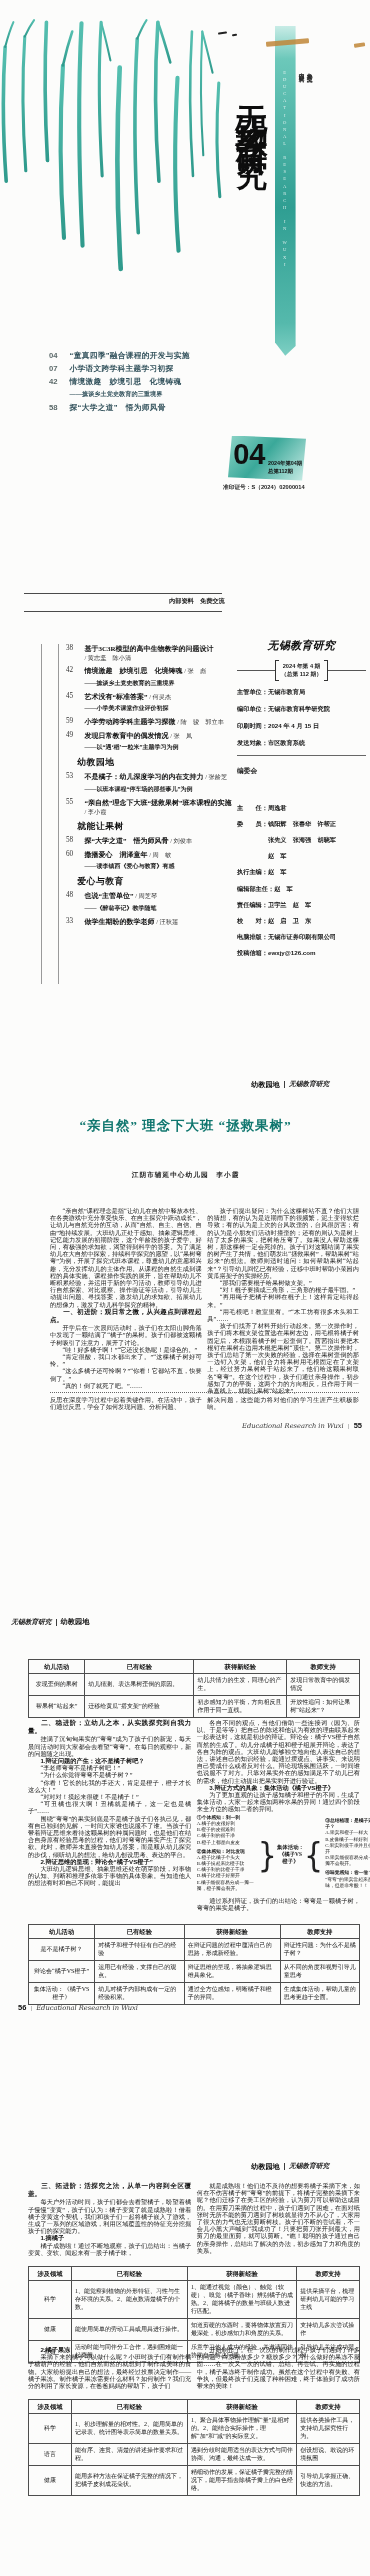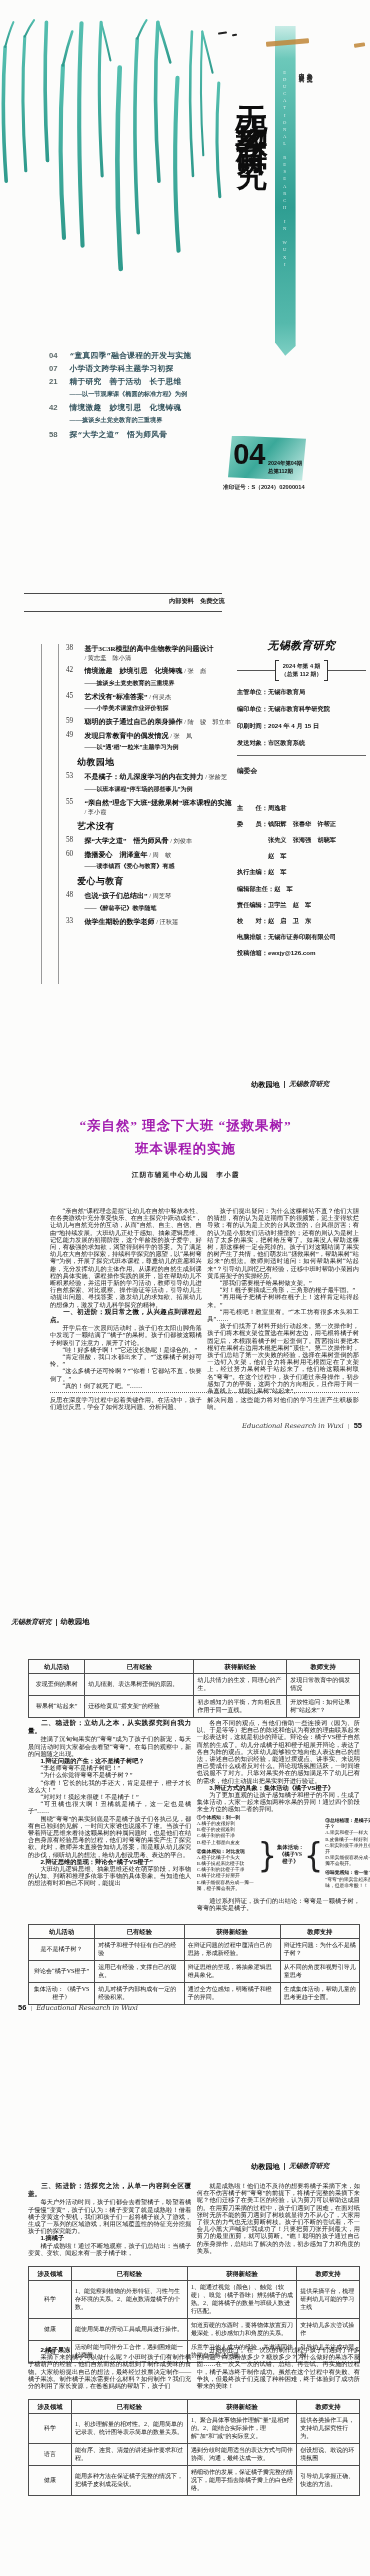--- a/index.html
+++ b/index.html
@@ -18,21 +18,21 @@
           font-size:4.6px;letter-spacing:2.1px;margin:44px 0 0 7.2px;font-family:"Liberation Serif",serif;}
   .brush{background:#c08637;opacity:.85;border-radius:1px;}
   .dash{background:#222;border-radius:1px;}
   .cover-title{left:230px;top:64px;writing-mode:vertical-rl;text-orientation:upright;
           font-family:"DejaVu Serif",serif;font-weight:700;font-size:32px;letter-spacing:10.3px;color:#0d0d0d;}
   .vnote{writing-mode:vertical-rl;text-orientation:upright;font-size:5.7px;font-weight:700;
           letter-spacing:1.5px;color:#2a2a2a;}
   .cover-toc{left:49px;top:335px;width:191px;}
   .ct-row{display:flex;margin-bottom:4.6px;}
   .ct-num{width:20.6px;font-size:7.7px;font-weight:700;color:#5c6a6a;font-family:"Liberation Sans",sans-serif;}
-  .ct-title{font-size:7.7px;font-weight:700;color:#35545e;font-family:Liberation Mono, monospace;letter-spacing:0.3px;}
+  .ct-title{font-size:7.7px;font-weight:700;color:#35545e;font-family:Liberation Sans, sans-serif;letter-spacing:0.3px;}
   .ct-sub{margin:-1.5px 0 4.6px 20.6px;font-size:6.2px;font-weight:700;color:#35545e;font-family:"Liberation Sans",sans-serif;}
   .badge{left:228px;top:420px;width:78px;height:45px;
          background:linear-gradient(130deg,#8ed5c8 0%,#3aa899 45%,#cdeee8 100%);
          clip-path:polygon(5% 0,100% 7%,95% 100%,0 93%);}
   .badge-num{position:absolute;left:5.2px;top:4.1px;font-size:29px;font-weight:900;color:#101010;
          font-family:"Liberation Sans",sans-serif;line-height:1;}
   .badge-issue{position:absolute;left:40px;top:23px;font-size:5.4px;font-weight:700;color:#111;
          font-family:"Liberation Sans",sans-serif;line-height:1.5;}
   .license{left:223px;top:468px;font-size:5.7px;font-weight:700;font-family:"Liberation Sans",sans-serif;color:#222;}
 
@@ -62,21 +62,21 @@
   .colo div{font-size:6.2px;font-weight:700;font-family:"Liberation Sans",sans-serif;margin-bottom:7.7px;color:#191919;}
   .rp-div{border-top:0.5px solid #666;margin:2.1px 0 10.3px;}
   .board div{font-size:6.2px;font-weight:700;font-family:"Liberation Sans",sans-serif;margin-bottom:7.2px;
              white-space:pre-wrap;color:#191919;}
 
   
   .hdr{display:flex;align-items:center;gap:4.1px;}
   .hdr .sec{font-size:7.2px;font-weight:900;font-family:"Liberation Sans",sans-serif;color:#111;}
   .hdr .bar{width:1px;height:7.2px;background:#3d3d3d;}
   .hdr .jr{font-size:6.7px;color:#1a1a1a;}
-  .art-title{width:100%;text-align:center;font-weight:900;font-size:13.4px;letter-spacing:1px;line-height:1.75;color:#a21caf;}
+  .art-title{width:100%;text-align:center;font-weight:900;font-size:13.4px;letter-spacing:1px;line-height:1.75;color:#0f766e;}
   .art-author{width:100%;text-align:center;font-size:6.7px;font-weight:700;letter-spacing:1px;color:#222;}
   .cols{display:flex;gap:5.7px;}
   .col{flex:1;min-width:0;}
   .bp{margin:0;font-size:6.2px;line-height:7.2px;text-align:justify;text-indent:2em;color:#161616;}
   .bp.h{font-weight:900;font-family:"Liberation Sans",sans-serif;font-size:6.6px;line-height:8.2px;}
   .bp.sub{font-weight:900;font-family:"Liberation Sans",sans-serif;font-size:6.2px;}
   .dots{border-top:0.8px dotted #666;}
   .ftr{font-size:6.7px;}
   .ftr .en{font-family:"DejaVu Serif",serif;font-style:italic;color:#333;}
   .ftr .pg{font-family:"Liberation Sans",sans-serif;font-weight:700;font-style:normal;font-size:7.5px;color:#0d0d0d;}
@@ -158,27 +158,20 @@
         </div>
 
         <div>
           <div class="ct-row">
             <span class="ct-num">07</span>
             <span class="ct-title">小学语文跨学科主题学习初探</span>
           </div>
           <div class="ct-sub"></div>
         </div>
 
-        <div>
-          <div class="ct-row">
-            <span class="ct-num">21</span>
-            <span class="ct-title">精于研究　善于活动　长于思维</span>
-          </div>
-          <div class="ct-sub">——以一节观摩课《椭圆的标准方程》为例</div>
-        </div>
 
         <div>
           <div class="ct-row">
             <span class="ct-num">42</span>
             <span class="ct-title">情境激趣　妙境引思　化境铸魂</span>
           </div>
           <div class="ct-sub">——摭谈乡土党史教育的三重境界</div>
         </div>
 
         <div>
@@ -233,21 +226,21 @@
             <span class="t-num">45</span>
             <span class="t-title"><span>艺术没有“标准答案”</span>
               <span class="t-auth">/ 何灵杰</span></span>
           </div>
           <div class="t-sub">——小学美术课堂作业评价初探</div>
         </div>
 
         <div>
           <div class="t-row">
             <span class="t-num">59</span>
-            <span class="t-title"><span>聪明的孩子通过自己的亲身操作</span>
+            <span class="t-title"><span>小学劳动跨学科主题学习探微</span>
               <span class="t-auth">/ 陆　骏　郭立丰</span></span>
           </div>
           <div class="t-sub"></div>
         </div>
 
         <div>
           <div class="t-row">
             <span class="t-num">49</span>
             <span class="t-title"><span>发现日常教育中的偶发情况</span>
               <span class="t-auth">/ 张　凤</span></span>
@@ -278,21 +271,21 @@
             <span class="t-num">55</span>
             <span class="t-title"><span>“亲自然”理念下大班“拯救果树”班本课程的实施</span>
               <span class="t-auth">/ 李小霞</span></span>
           </div>
           <div class="t-sub"></div>
         </div>
 
         <div>
           <div class="t-row section">
             <span class="t-num"></span>
-            <span class="t-title"><span>艺术没有</span>
+            <span class="t-title"><span>就能让果树</span>
               <span class="t-auth"></span></span>
           </div>
           <div class="t-sub"></div>
         </div>
 
         <div>
           <div class="t-row">
             <span class="t-num">58</span>
             <span class="t-title"><span>探“大学之道”　悟为师风骨</span>
               <span class="t-auth">/ 刘俊丰</span></span>
@@ -314,21 +307,21 @@
             <span class="t-num"></span>
             <span class="t-title"><span>爱心与教育</span>
               <span class="t-auth"></span></span>
           </div>
           <div class="t-sub"></div>
         </div>
 
         <div>
           <div class="t-row">
             <span class="t-num">48</span>
-            <span class="t-title"><span>也说“孩子们总结出”</span>
+            <span class="t-title"><span>也说“主管单位”</span>
               <span class="t-auth">/ 周芝琴</span></span>
           </div>
           <div class="t-sub">——《醉翁亭记》教学随笔</div>
         </div>
 
         <div>
           <div class="t-row">
             <span class="t-num">33</span>
             <span class="t-title"><span>做学生期盼的数学老师</span>
               <span class="t-auth">/ 汪秋莲</span></span>
@@ -365,21 +358,20 @@
   </div>
 
   <div class="page" style="top:1077px;height:371px">
     <div class="abs hdr" style="left:251px;top:2.6px">
       <span class="sec">幼教园地</span>
       <span class="bar"></span>
       <span class="jr script">无锡教育研究</span>
     </div>
     <div class="abs art-title" style="left:0;top:37px">
       <div>“亲自然” 理念下大班 “拯救果树”</div>
-      <div>班本课程的实施</div>
     </div>
     <div class="abs art-author" style="left:0;top:94px">江阴市辅延中心幼儿园　李小霞</div>
     <div class="abs cols" style="left:50px;top:130px;width:309px;height:184px">
       <div class="col">
 
       <p class="bp">“亲自然”课程理念是指“让幼儿在自然中释放本性、在各类游戏中充分享受快乐、在自主探究中跃动成长”，让幼儿与自然充分的互动，从而“自然、自主、自信、自由”地持续发展。大班幼儿正处于感知、抽象逻辑思维、记忆能力发展的初期阶段，这个年龄段的孩子爱学、好问，有极强的求知欲，渴望得到科学的答案。为了满足幼儿在大自然中探索，持续科学探究的愿望，以“果树弯弯”为例，开展了探究式班本课程，尊重幼儿的意愿和兴趣，充分发挥幼儿的主体作用。从课程的自然生成到课程的具体实施、课程操作实践的展开，旨在帮助幼儿不断积累经验，并运用于新的学习活动，教师引导幼儿进行自然探索、对比观察、操作验证等活动，引导幼儿主动提出问题、寻找答案，激发幼儿的求知欲、拓展幼儿的想像力，激发了幼儿科学探究的精神。</p>
           <p class="bp h">一、初进阶：观日常之微，从兴趣点到课程起点。</p>
           <p class="bp">开学后在一次晨间活动时，孩子们在太阳山脚角落中发现了一颗结满了“橘子”的果树。孩子们都被这颗橘子树吸引了注意力，展开了讨论。</p>
           <p class="bp">“哇！好多橘子啊！”“它还没长熟呢！是绿色的。”</p>
           <p class="bp">“肯定很酸，我口水都出来了。”“这棵橘子树好可怜。”</p>

